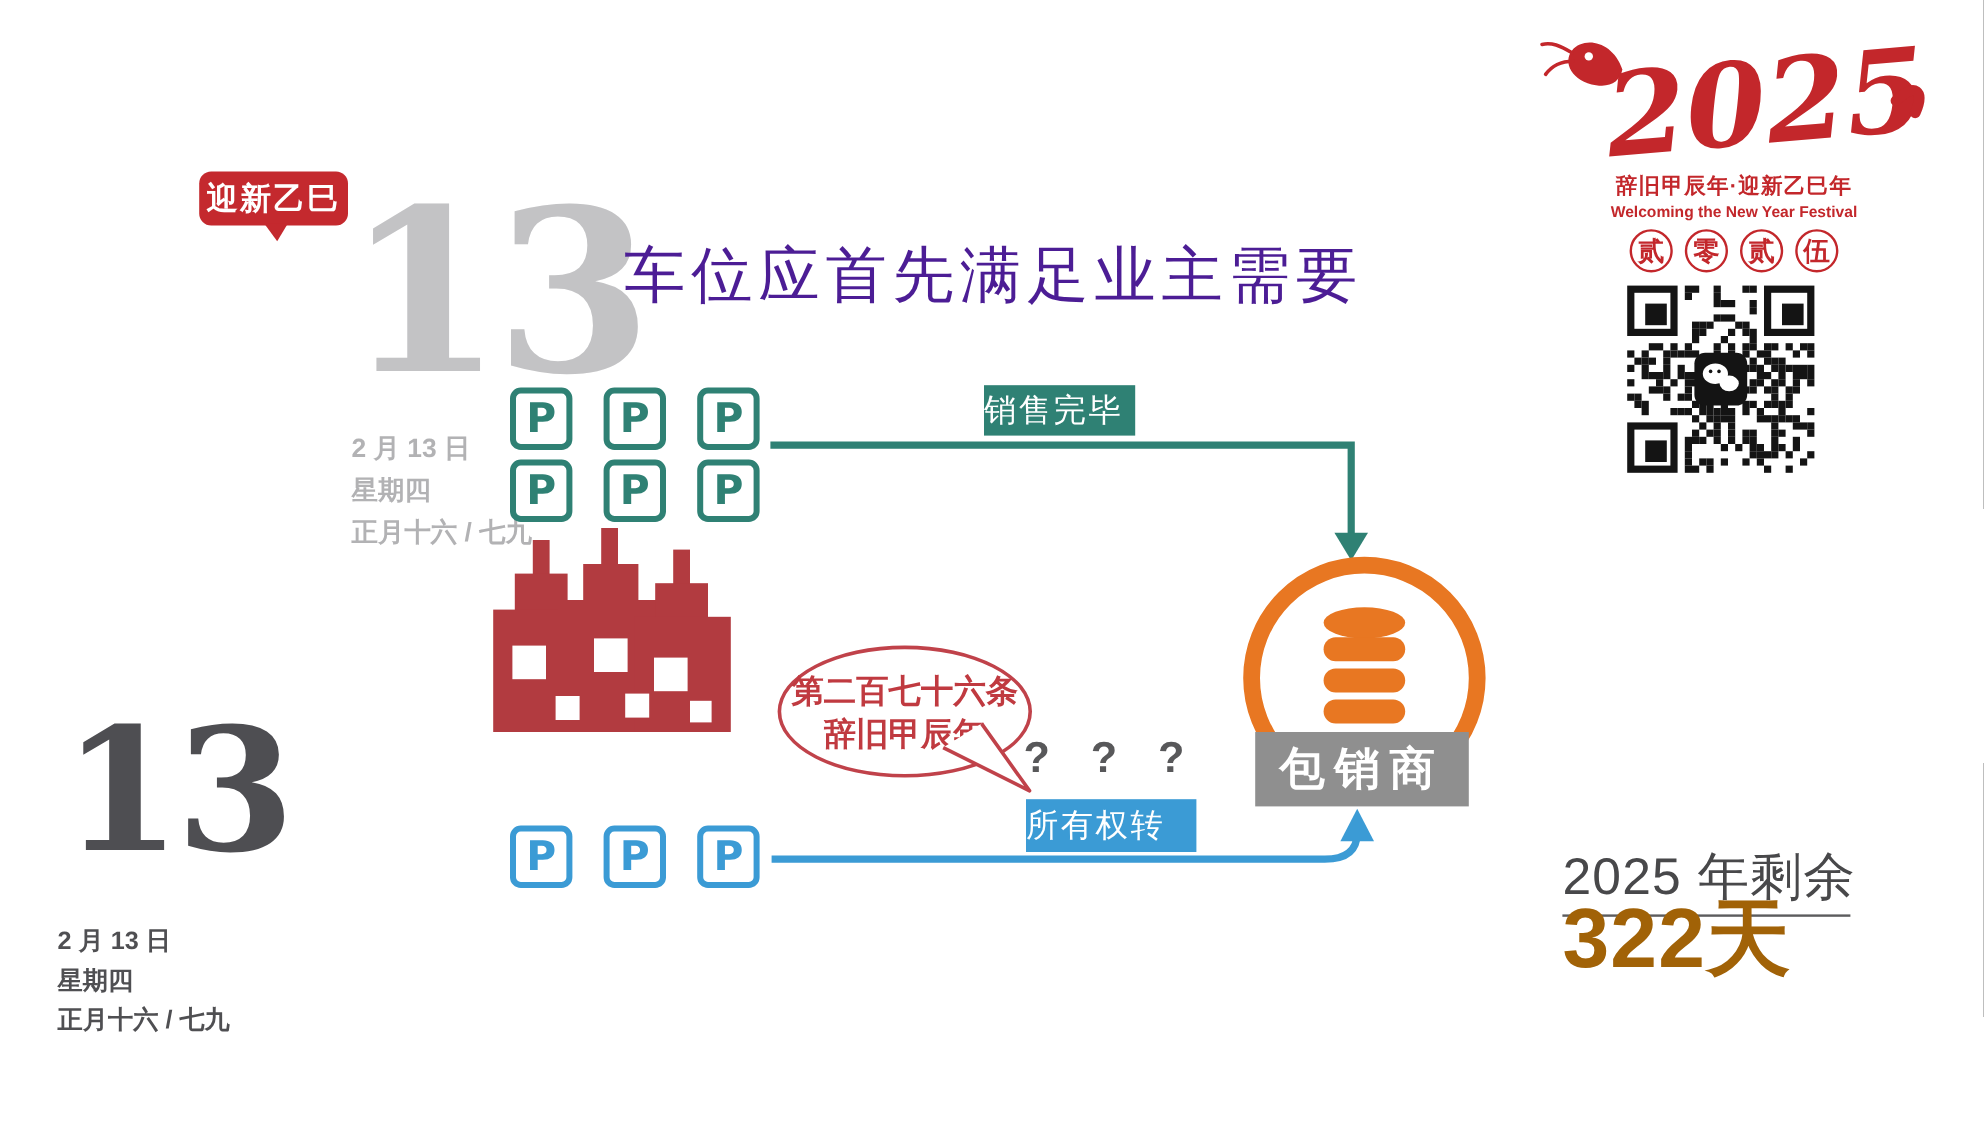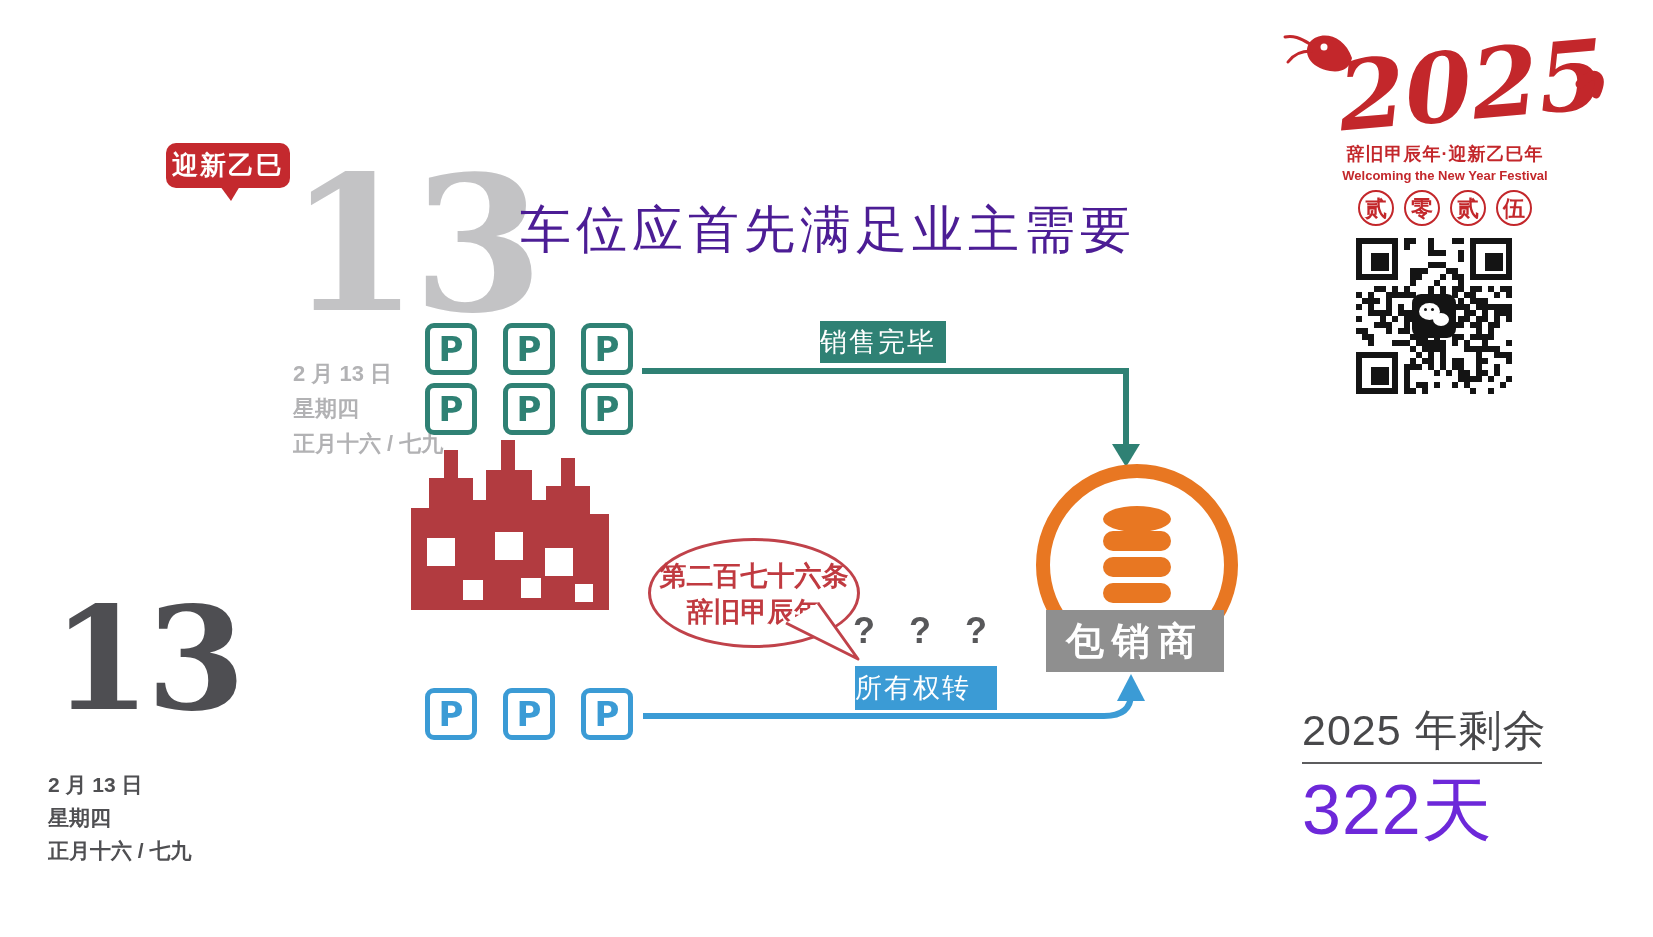--- a/index.html
+++ b/index.html
@@ -66,21 +66,21 @@
   .wc .b1{position:absolute;left:7px;top:9px;width:21px;height:17px;background:#fff;border-radius:50%;}
   .wc .b2{position:absolute;left:21px;top:19px;width:16px;height:13px;background:#fff;border-radius:50%;}
   .wc .b1::after{content:'';position:absolute;left:5px;top:5px;width:3px;height:3px;border-radius:50%;
                  background:#141414;box-shadow:7px 0 0 #141414;}
   .qr-caption{left:1296px;top:438px;width:250px;text-align:center;font-family:"Liberation Serif",serif;
               font-size:25px;color:#1c1c1c;letter-spacing:1px;font-weight:bold;}
 
   
   .cd-title{left:1302px;top:702px;font-size:43px;color:#48484a;letter-spacing:1px;}
   .cd-line{left:1302px;top:762px;width:240px;border-top:2px solid #5c5c5e;}
-  .cd-days{left:1302px;top:764px;font-size:70px;font-weight:400;color:#6d28d9;letter-spacing:1px;}
+  .cd-days{left:1302px;top:736px;font-size:70px;font-weight:700;color:#a16207;letter-spacing:1px;}
 
   svg text{font-family:"DejaVu Serif","Liberation Serif",serif;}
 </style>
 </head>
 <body>
 
 <div class="page">
 
   <svg class="abs" width="1653" height="937" style="left:0;top:0;z-index:1;pointer-events:none;">
     <path d="M642,371 H1126 V450" fill="none" stroke="#2f8174" stroke-width="6"></path>

